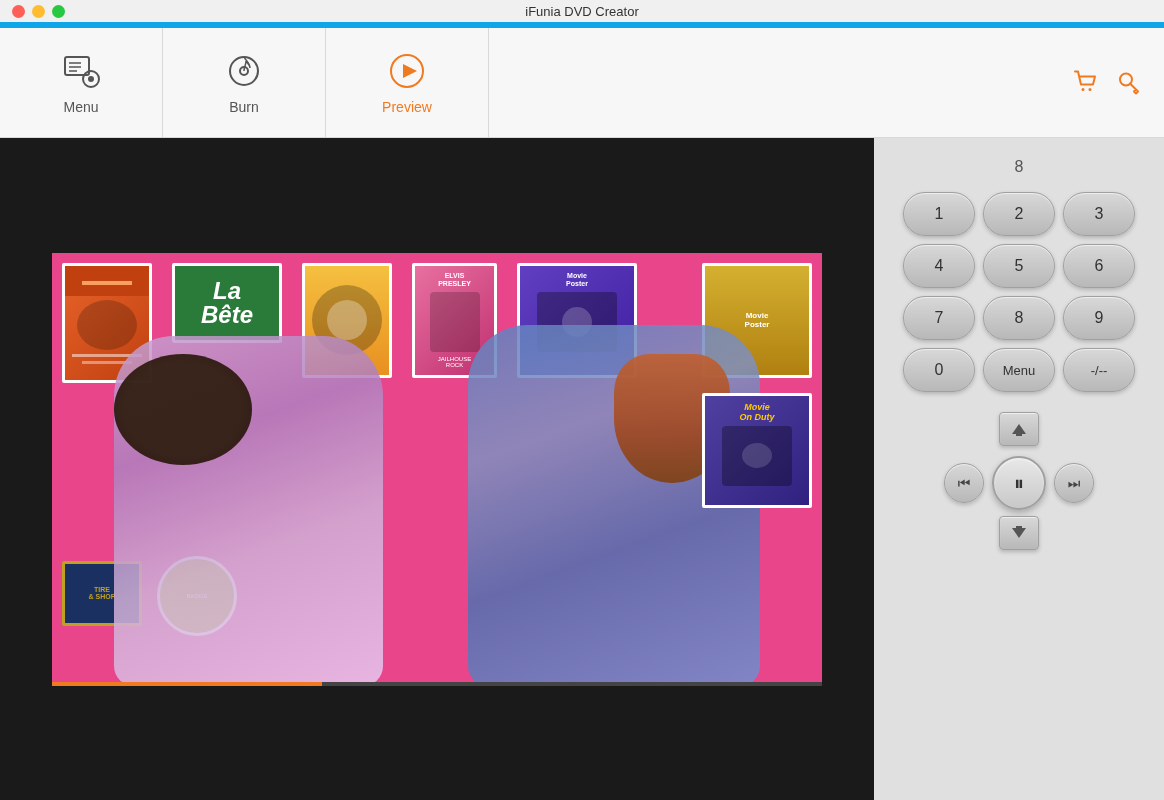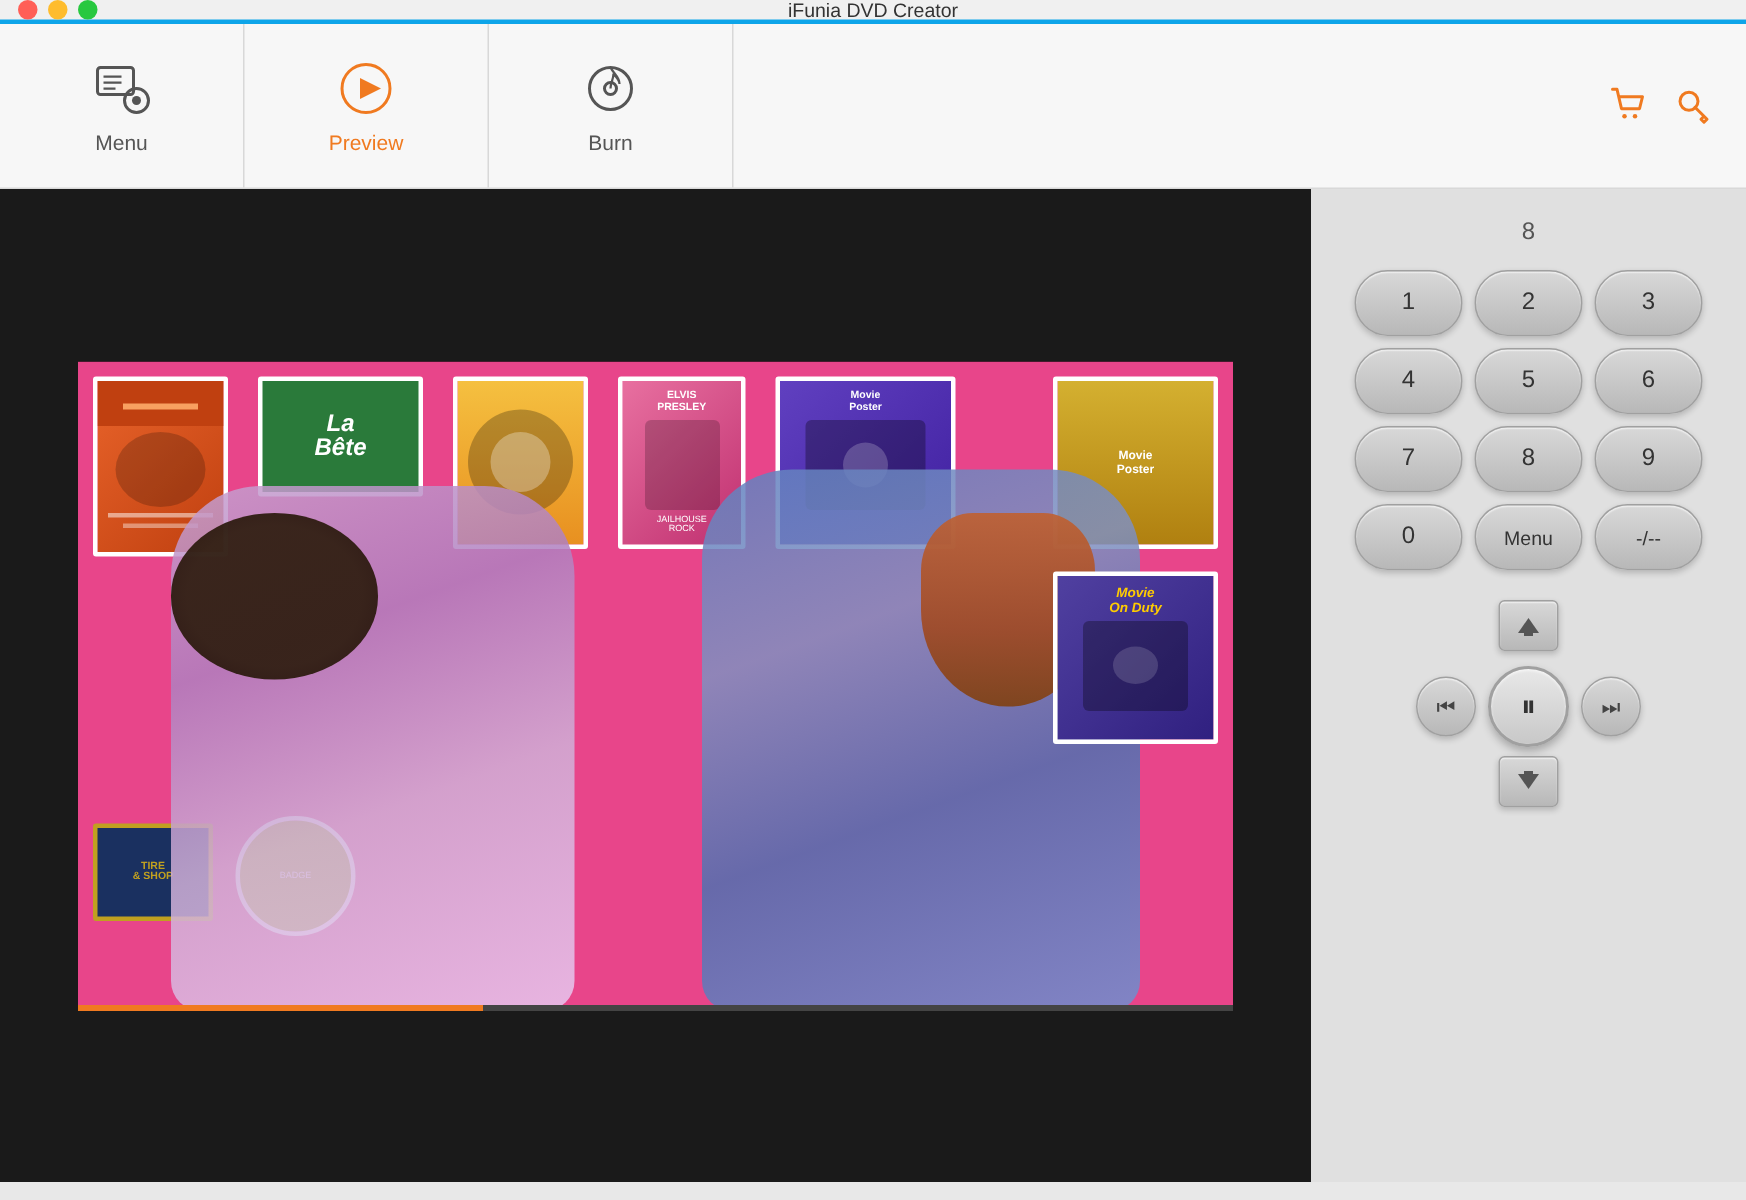--- a/index.html
+++ b/index.html
@@ -7,27 +7,27 @@
     body {
       width: 1164px;
       height: 800px;
       background: #e8e8e8;
       font-family: -apple-system, BlinkMacSystemFont, 'Helvetica Neue', sans-serif;
       overflow: hidden;
     }
 
     
     .titlebar {
-      height: 16px;
+      height: 28px;
       background: #f0f0f0;
       display: flex;
       align-items: center;
       justify-content: center;
       position: relative;
-      border-bottom: 3px solid #0ea5e9;
+      border-bottom: 6px solid #0ea5e9;
     }
     .titlebar-buttons {
       position: absolute;
       left: 12px;
       display: flex;
       gap: 7px;
       align-items: center;
     }
     .titlebar-btn {
       width: 13px;
@@ -268,39 +268,39 @@
         <circle cx="30" cy="28" r="8" stroke="#555" stroke-width="2" fill="none"></circle>
         <circle cx="30" cy="28" r="3" fill="#555"></circle>
         <line x1="8" y1="12" x2="20" y2="12" stroke="#555" stroke-width="1.5"></line>
         <line x1="8" y1="16" x2="20" y2="16" stroke="#555" stroke-width="1.5"></line>
         <line x1="8" y1="20" x2="16" y2="20" stroke="#555" stroke-width="1.5"></line>
       </svg>
     </div>
     <span class="toolbar-item-label">Menu</span>
   </div>
 
-  <div class="toolbar-item active">
-    <div class="toolbar-item-icon icon-svg">
-      <svg width="40" height="40" viewBox="0 0 40 40" fill="none">
-        <circle cx="20" cy="20" r="16" stroke="#f07a20" stroke-width="2" fill="none"></circle>
-        <polygon points="16,13 30,20 16,27" fill="#f07a20"></polygon>
-      </svg>
-    </div>
-    <span class="toolbar-item-label">Preview</span>
-  </div>
-
   <div class="toolbar-item">
     <div class="toolbar-item-icon icon-svg">
       <svg width="40" height="40" viewBox="0 0 40 40" fill="none">
         <circle cx="20" cy="20" r="14" stroke="#555" stroke-width="2" fill="none"></circle>
         <circle cx="20" cy="20" r="4" stroke="#555" stroke-width="2" fill="none"></circle>
         <path d="M20 6 C22 10 26 12 26 17 C26 14 23 12 22 10 C22 14 20 16 20 20" stroke="#555" stroke-width="1.5" fill="none"></path>
       </svg>
     </div>
     <span class="toolbar-item-label">Burn</span>
+  </div>
+
+  <div class="toolbar-item active">
+    <div class="toolbar-item-icon icon-svg">
+      <svg width="40" height="40" viewBox="0 0 40 40" fill="none">
+        <circle cx="20" cy="20" r="16" stroke="#f07a20" stroke-width="2" fill="none"></circle>
+        <polygon points="16,13 30,20 16,27" fill="#f07a20"></polygon>
+      </svg>
+    </div>
+    <span class="toolbar-item-label">Preview</span>
   </div>
 
   <div class="toolbar-actions">
     <button style="background:none;border:none;cursor:pointer;">
       <svg width="28" height="28" viewBox="0 0 28 28" fill="none">
         <path d="M3 4h3l3 13h12l2-8H8" stroke="#f07a20" stroke-width="2" stroke-linecap="round" stroke-linejoin="round" fill="none"></path>
         <circle cx="11" cy="22" r="1.5" fill="#f07a20"></circle>
         <circle cx="18" cy="22" r="1.5" fill="#f07a20"></circle>
       </svg>
     </button>
@@ -325,21 +325,21 @@
             <div style="width:50px;height:4px;background:#f8a060;margin-top:4px;"></div>
           </div>
           <div style="padding:4px;text-align:center;">
             <div style="width:60px;height:50px;margin:0 auto;background:rgba(0,0,0,0.2);border-radius:50%;"></div>
             <div style="width:70px;height:3px;background:rgba(255,255,255,0.5);margin:4px auto;"></div>
             <div style="width:50px;height:3px;background:rgba(255,255,255,0.4);margin:2px auto;"></div>
           </div>
         </div>
 
         <div style="position:absolute;top:10px;left:120px;width:110px;height:80px;background:#2a7a3a;border:3px solid #fff;border-radius:2px;overflow:hidden;display:flex;align-items:center;justify-content:center;">
-          <div style="color:#fff;font-size:16px;font-style:italic;font-weight:bold;text-align:center;line-height:1;">La<br>Bête</div>
+          <div style="color:#fff;font-size:24px;font-style:italic;font-weight:bold;text-align:center;line-height:1;">La<br>Bête</div>
         </div>
 
         <div style="position:absolute;top:10px;left:250px;width:90px;height:115px;background:linear-gradient(180deg,#f5c040,#e89020);border:3px solid #fff;border-radius:2px;overflow:hidden;display:flex;align-items:center;justify-content:center;">
           <div style="width:70px;height:70px;background:rgba(0,0,0,0.25);border-radius:50%;display:flex;align-items:center;justify-content:center;">
             <div style="width:40px;height:40px;background:rgba(255,255,255,0.3);border-radius:50%;"></div>
           </div>
         </div>
 
         <div style="position:absolute;top:10px;left:360px;width:85px;height:115px;background:linear-gradient(135deg,#e870a0,#c03070);border:3px solid #fff;border-radius:2px;overflow:hidden;">
           <div style="padding:6px;text-align:center;">

